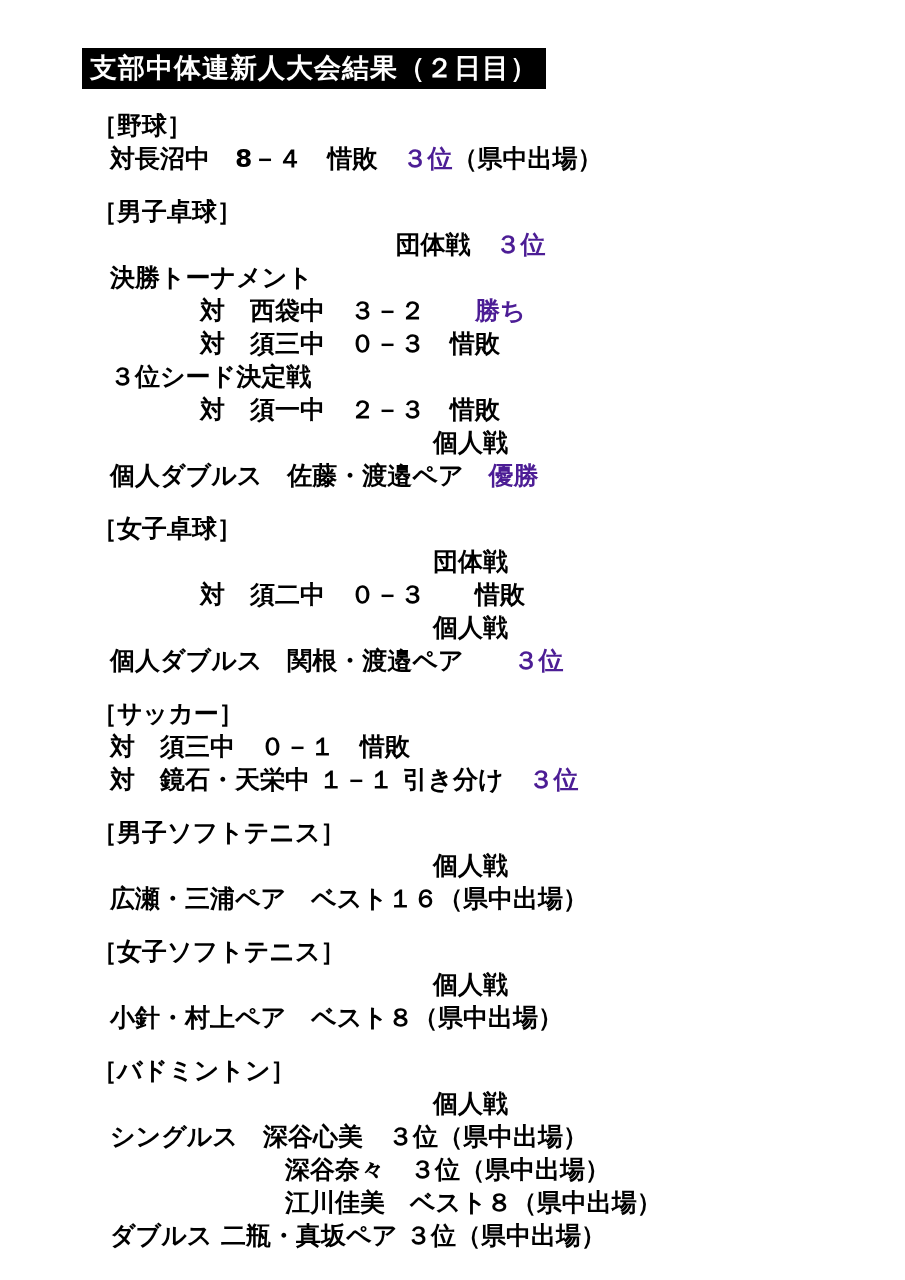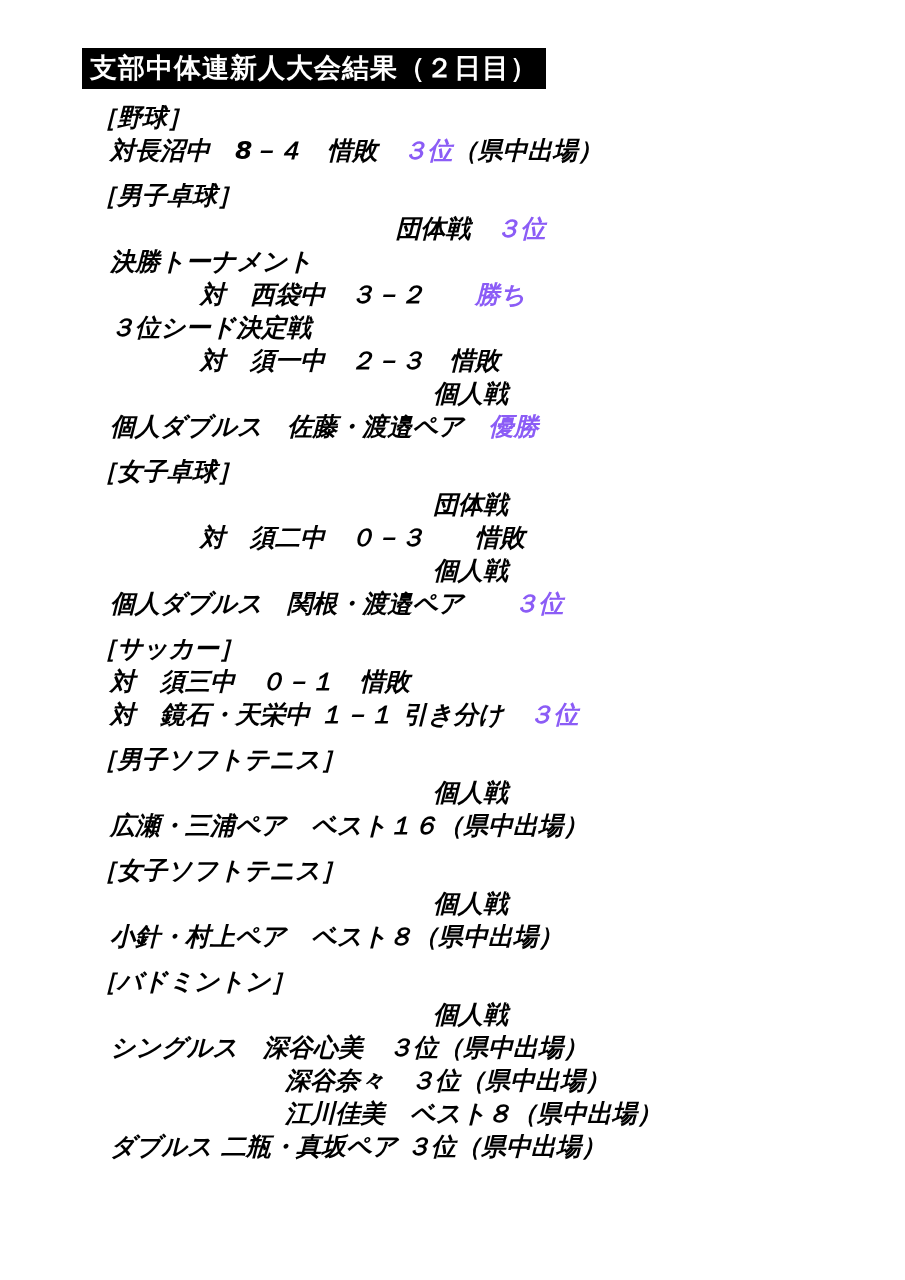--- a/index.html
+++ b/index.html
@@ -27,60 +27,60 @@
     color: #ffffff;
     font-size: 27px;
     font-weight: bold;
     letter-spacing: 1px;
     padding: 4px 8px 6px 8px;
     margin-left: 42px;
     line-height: 1.15;
     white-space: nowrap;
   }
   .section {
-    margin-top: 12px;
-    font-style: italic;
+    margin-top: 20px;
   }
   .section-head {
     font-size: 25px;
     font-weight: bold;
     line-height: 1.32;
     padding-left: 52px;
     white-space: nowrap;
   }
   .line {
     font-size: 25px;
     font-weight: bold;
     line-height: 1.32;
     white-space: nowrap;
   }
   .ind0 { padding-left: 36px; text-align: center; }
   .ind1 { padding-left: 70px; }
   .ind3 { padding-left: 160px; }
   .ind4 { padding-left: 245px; }
   .red {
-    color: #8b5cf6;
+    color: #4c1d95;
   }
   .nowrap { white-space: nowrap; }
 </style>
 </head>
 <body>
 
 <div class="page">
   <div class="doc-title">支部中体連新人大会結果（２日目）</div>
   <div id="sections">
       <div class="section">
         <div class="section-head">［野球］</div>
         <div class="line ind1"><span class="nowrap">対長沼中　8－４　惜敗　</span><span class="red nowrap">３位</span><span class="nowrap">（県中出場）</span></div>
       </div>
       <div class="section">
         <div class="section-head">［男子卓球］</div>
         <div class="line ind0"><span class="nowrap">団体戦　</span><span class="red nowrap">３位</span></div>
         <div class="line ind1"><span class="nowrap">決勝トーナメント</span></div>
         <div class="line ind3"><span class="nowrap">対　西袋中　３－２　　</span><span class="red nowrap">勝ち</span></div>
+        <div class="line ind3"><span class="nowrap">対　須三中　０－３　惜敗</span></div>
         <div class="line ind1"><span class="nowrap">３位シード決定戦</span></div>
         <div class="line ind3"><span class="nowrap">対　須一中　２－３　惜敗</span></div>
         <div class="line ind0"><span class="nowrap">個人戦</span></div>
         <div class="line ind1"><span class="nowrap">個人ダブルス　佐藤・渡邉ペア　</span><span class="red nowrap">優勝</span></div>
       </div>
       <div class="section">
         <div class="section-head">［女子卓球］</div>
         <div class="line ind0"><span class="nowrap">団体戦</span></div>
         <div class="line ind3"><span class="nowrap">対　須二中　０－３　　惜敗</span></div>
         <div class="line ind0"><span class="nowrap">個人戦</span></div>

